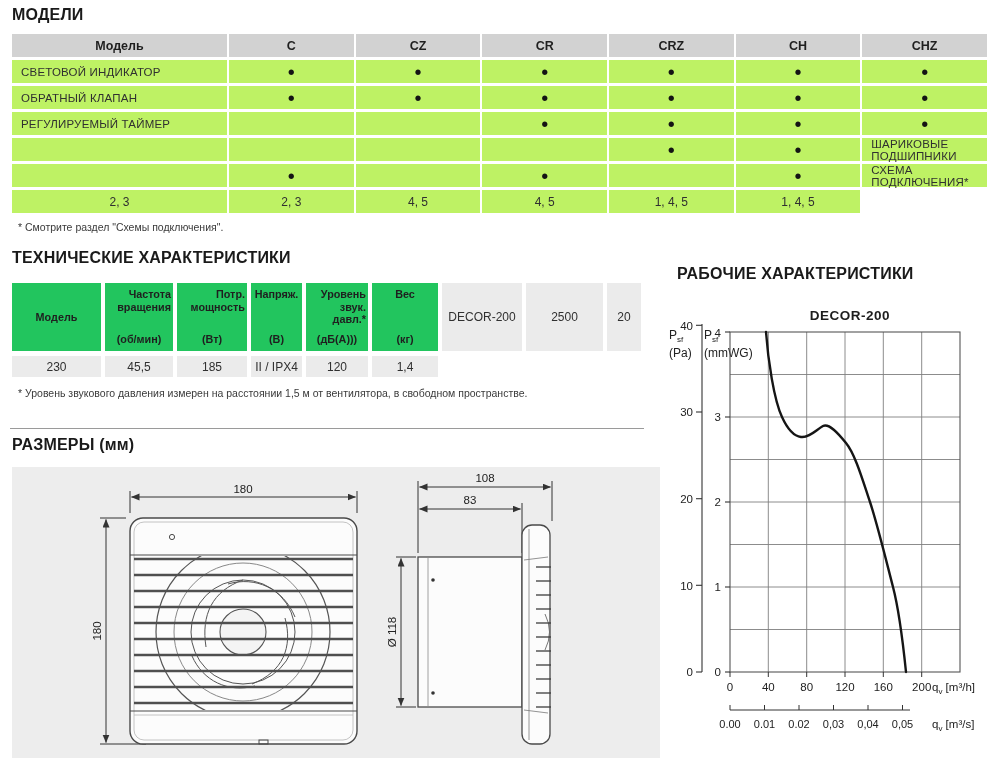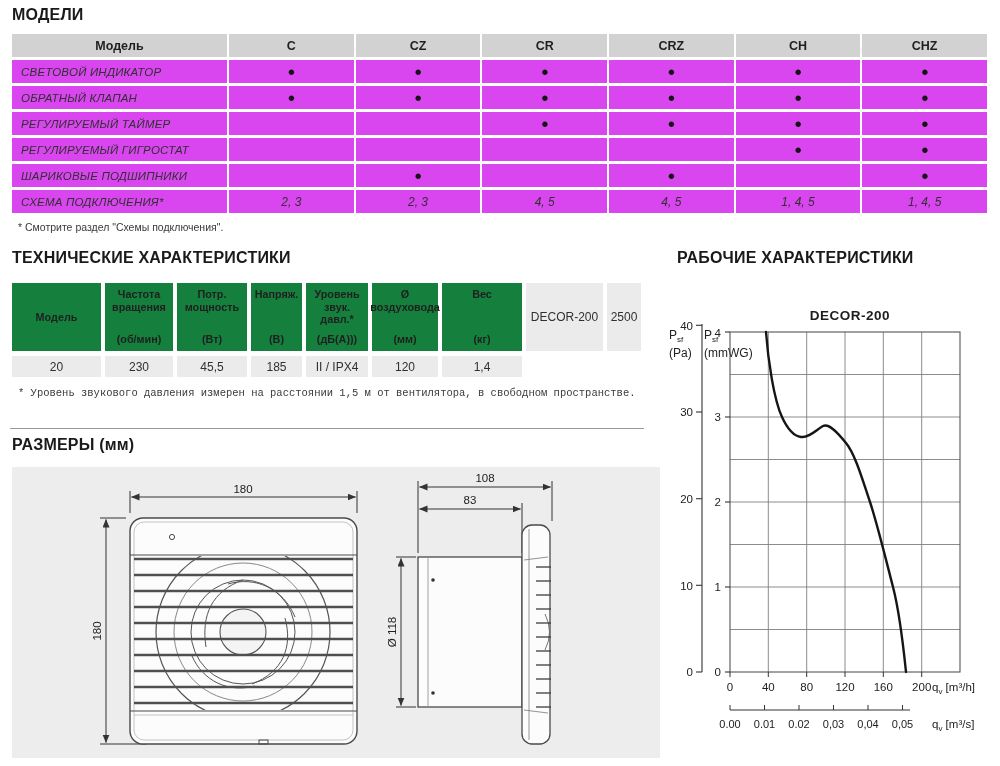--- a/index.html
+++ b/index.html
@@ -9,32 +9,32 @@
   .abs{position:absolute;}
   .sec-title{font-size:16px;font-weight:bold;color:#1a1a1a;letter-spacing:.2px;}
   .footnote{font-size:10.5px;color:#3a3a3a;}
 
   
   .models-table{left:12px;top:34px;width:975px;display:grid;
     grid-template-columns:215px repeat(6,1fr);column-gap:2px;row-gap:3px;
     grid-auto-rows:23px;}
   .models-table .hcell{background:#d2d2d2;display:flex;align-items:center;
     justify-content:center;font-weight:bold;font-size:12.5px;color:#1f1f1f;}
-  .models-table .cell{background:#d946ef;display:flex;align-items:center;
-    justify-content:center;font-size:12px;color:#303030;font-style:italic;}
+  .models-table .cell{background:#bef264;display:flex;align-items:center;
+    justify-content:center;font-size:12px;color:#303030;}
   .models-table .lbl{justify-content:flex-start;padding-left:9px;font-size:11.5px;
     letter-spacing:.2px;}
   .models-table .dotcell{font-size:20px;line-height:20px;color:#141414;}
 
   
   .tech-table{left:12px;top:283px;display:grid;
     grid-template-columns:89px 68px 70px 51px 62px 66px 80px 77px 34px;
     grid-template-rows:68px 21px;column-gap:4px;row-gap:5px;}
-  .tech-table .hcell{background:#15803d;display:flex;flex-direction:column;
-    justify-content:space-between;align-items:center;text-align:center;
+  .tech-table .hcell{background:#22c55e;display:flex;flex-direction:column;
+    justify-content:space-between;align-items:center;text-align:right;
     padding:5px 2px;font-weight:bold;font-size:10.8px;line-height:1.18;
     color:#1f1f1f;box-sizing:border-box;}
   .tech-table .hcell.vcenter{justify-content:center;}
   .tech-table .cell{background:#ebebeb;display:flex;align-items:center;
     justify-content:center;font-size:12px;color:#303030;}
 
   .sep-line{left:10px;top:428px;width:634px;height:1px;background:#9a9a9a;}
   .dim-panel{left:12px;top:467px;width:648px;height:291px;background:#ededed;}
 
   .axis-head{font-size:12px;color:#222;line-height:1.3;margin-top:45px;}
@@ -73,21 +73,20 @@
   <div class="cell dotcell">•</div>
 
   <div class="cell lbl">РЕГУЛИРУЕМЫЙ ТАЙМЕР</div>
   <div class="cell dotcell"></div>
   <div class="cell dotcell"></div>
   <div class="cell dotcell">•</div>
   <div class="cell dotcell">•</div>
   <div class="cell dotcell">•</div>
   <div class="cell dotcell">•</div>
 
-  <div class="cell lbl">РЕГУЛИРУЕМЫЙ ГИГРОСТАТ</div>
   <div class="cell dotcell"></div>
   <div class="cell dotcell"></div>
   <div class="cell dotcell"></div>
   <div class="cell dotcell"></div>
   <div class="cell dotcell">•</div>
   <div class="cell dotcell">•</div>
 
   <div class="cell lbl">ШАРИКОВЫЕ ПОДШИПНИКИ</div>
   <div class="cell dotcell"></div>
   <div class="cell dotcell">•</div>
@@ -121,44 +120,40 @@
     <span>Потр. мощность</span>
     <span>(Вт)</span>
   </div>
   <div class="hcell">
     <span>Напряж.</span>
     <span>(В)</span>
   </div>
   <div class="hcell">
     <span>Уровень звук. давл.*</span>
     <span>(дБ(А)))</span>
-  </div>
-  <div class="hcell">
-    <span>Ø воздуховода</span>
-    <span>(мм)</span>
   </div>
   <div class="hcell">
     <span>Вес</span>
     <span>(кг)</span>
   </div>
 
   <div class="cell">DECOR-200</div>
   <div class="cell">2500</div>
   <div class="cell">20</div>
   <div class="cell">230</div>
   <div class="cell">45,5</div>
   <div class="cell">185</div>
   <div class="cell">II / IPX4</div>
   <div class="cell">120</div>
   <div class="cell">1,4</div>
 </div>
 
-<div class="abs footnote" style="left:18px;top:387px;font-family:Liberation Mono, monospace;">* Уровень звукового давления измерен на расстоянии 1,5 м от вентилятора, в свободном пространстве.</div>
-
-<div class="abs sec-title" style="left:677px;top:249px;">РАБОЧИЕ ХАРАКТЕРИСТИКИ</div>
+<div class="abs footnote" style="left:18px;top:387px;">* Уровень звукового давления измерен на расстоянии 1,5 м от вентилятора, в свободном пространстве.</div>
+
+<div class="abs sec-title" style="left:677px;top:265px;">РАБОЧИЕ ХАРАКТЕРИСТИКИ</div>
 
 <div class="abs axis-head" style="left:669px;top:283px;"><span>P</span><sub>sf</sub><br><span>(Pa)</span></div>
 
 <div class="abs axis-head" style="left:704px;top:283px;"><span>P</span><sub>sf</sub><br><span>(mmWG)</span></div>
 
 <svg class="abs" style="left:660px;top:278px;" width="340" height="475" viewBox="0 0 340 475">
 
   <text x="190" y="42" font-size="13.5" font-weight="600" letter-spacing="0.5" text-anchor="middle" fill="#1d1d1d">DECOR-200</text>
 
   <g stroke="#7f7f7f" stroke-width="0.9">

